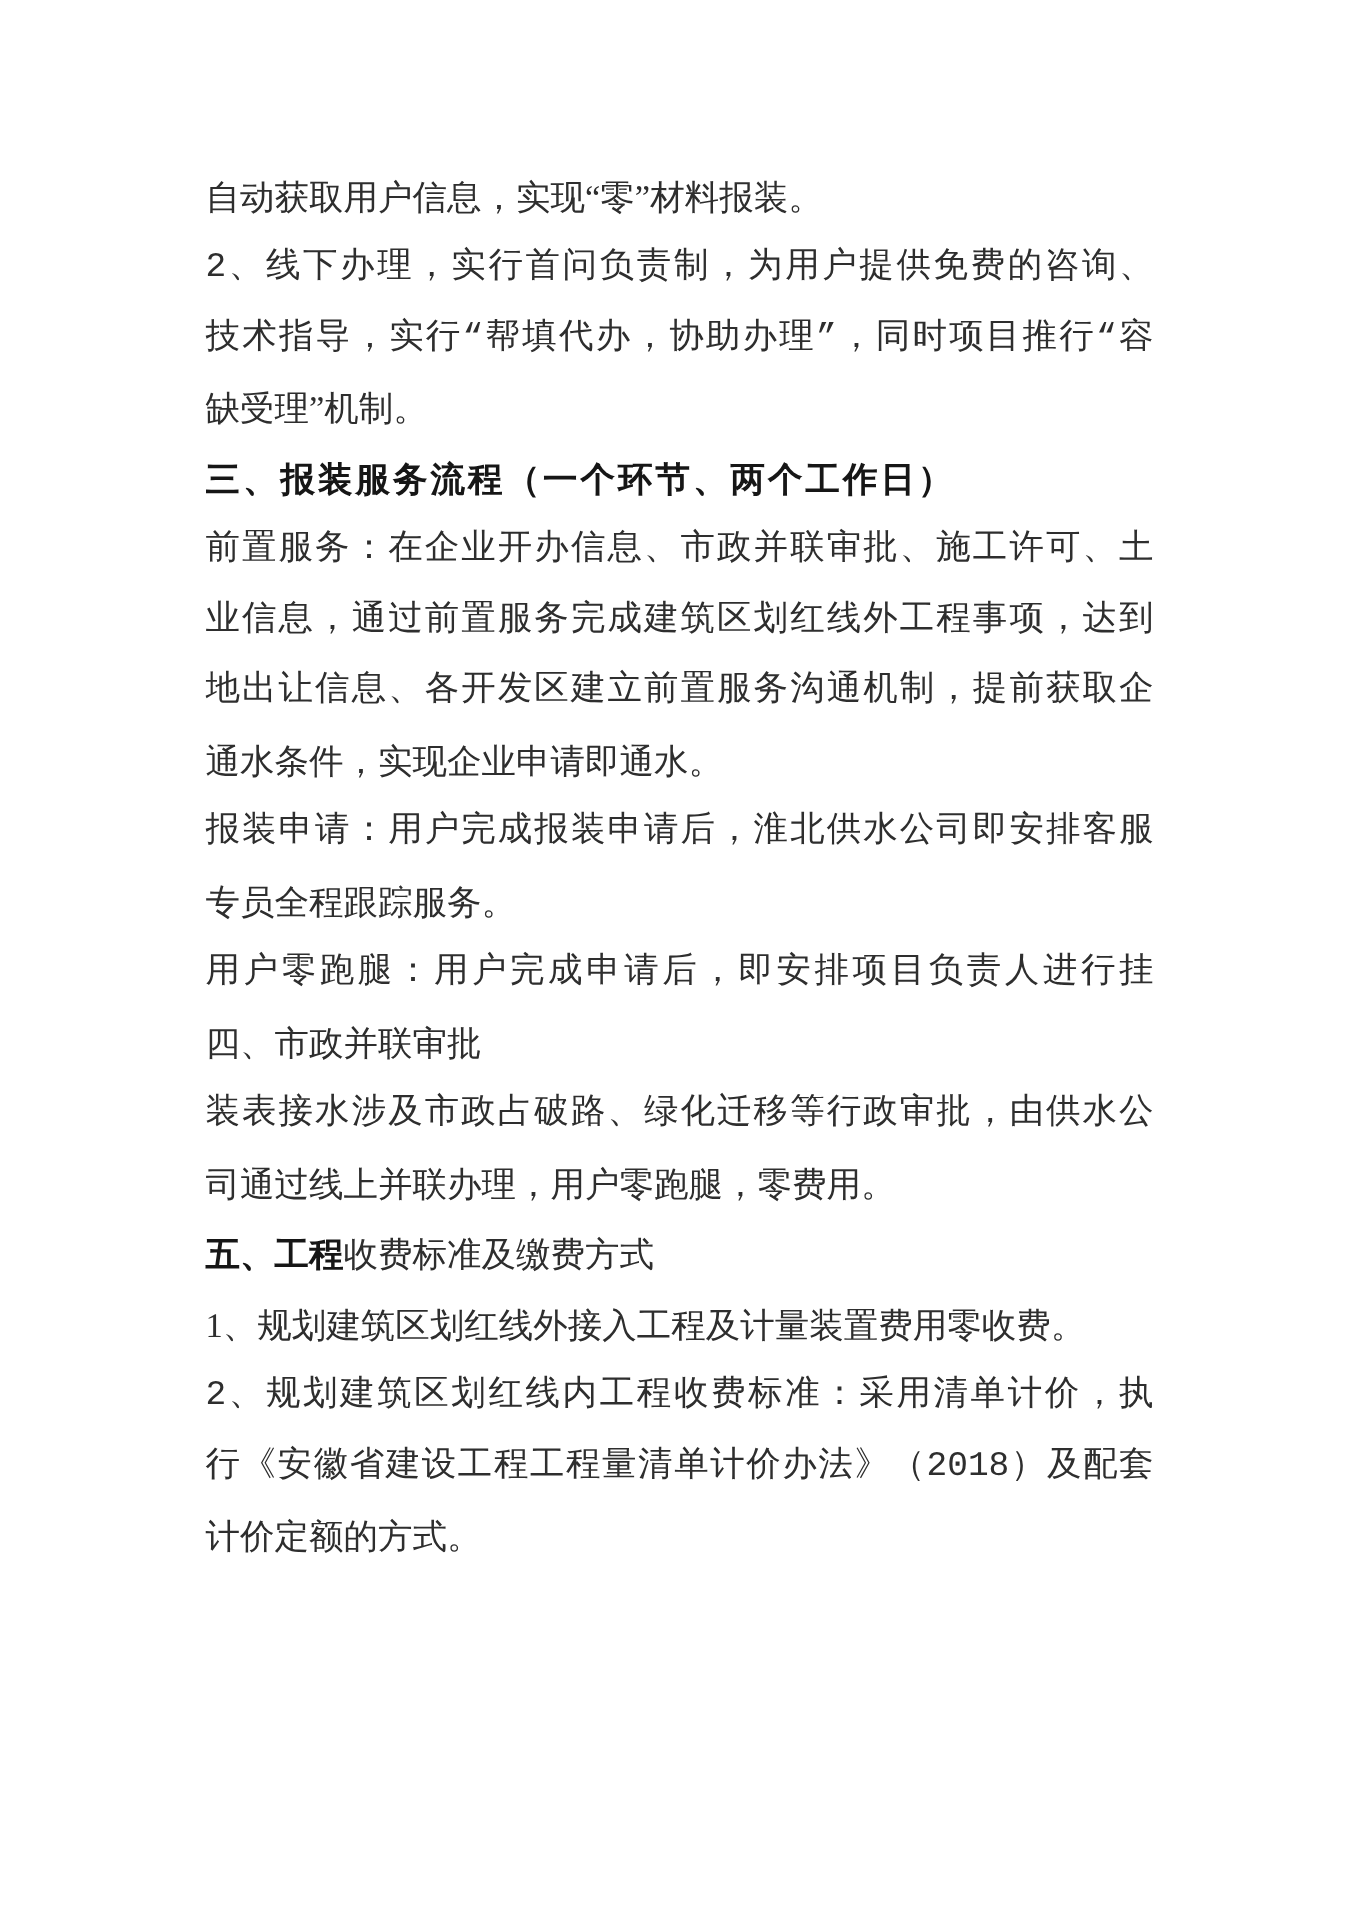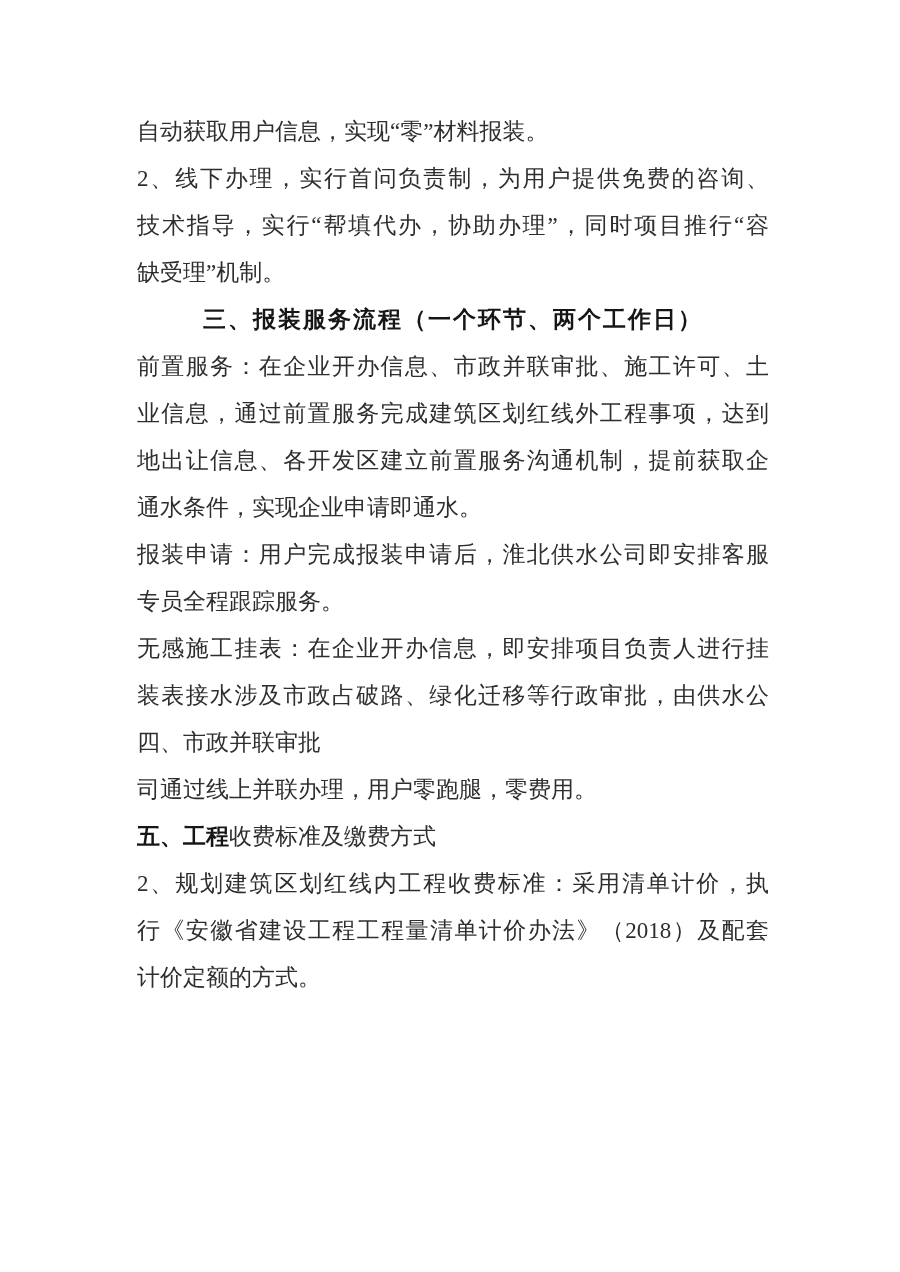--- a/index.html
+++ b/index.html
@@ -29,26 +29,26 @@
     color: #2e2e2e;
     white-space: nowrap;
     text-align: left;
   }
   
   .line.j {
     white-space: normal;
     text-align: justify;
     text-align-last: justify;
     overflow: hidden;
+    font-family: Liberation Mono, monospace;
   }
   .line.bold {
     font-weight: bold;
     color: #161616;
     letter-spacing: 2px;
-    text-align: center;
   }
   .b-part {
     font-weight: bold;
     color: #161616;
   }
 </style>
 </head>
 <body>
 
 <div class="page">
@@ -63,30 +63,31 @@
     <div class="line bold">三、报装服务流程（一个环节、两个工作日）</div>
 
     <div class="line j">前置服务：在企业开办信息、市政并联审批、施工许可、土</div>
     <div class="line j">业信息，通过前置服务完成建筑区划红线外工程事项，达到</div>
     <div class="line j">地出让信息、各开发区建立前置服务沟通机制，提前获取企</div>
     <div class="line">通水条件，实现企业申请即通水。</div>
 
     <div class="line j">报装申请：用户完成报装申请后，淮北供水公司即安排客服</div>
     <div class="line">专员全程跟踪服务。</div>
 
-    <div class="line j">无感施工挂表：在企业开办信息，即安排项目负责人进行挂</div>
+    <div class="line j">用户零跑腿：用户完成申请后，即安排项目负责人进行挂</div>
+
+    <div class="line">四、市政并联审批</div>
 
     <div class="line j">装表接水涉及市政占破路、绿化迁移等行政审批，由供水公</div>
-
-    <div class="line">四、市政并联审批</div>
     <div class="line">司通过线上并联办理，用户零跑腿，零费用。</div>
 
     <div class="line">
       <span class="b-part">五、工程</span><span>收费标准及缴费方式</span>
     </div>
 
+    <div class="line">1、规划建筑区划红线外接入工程及计量装置费用零收费。</div>
 
     <div class="line j">2、规划建筑区划红线内工程收费标准：采用清单计价，执</div>
     <div class="line j">行《安徽省建设工程工程量清单计价办法》（2018）及配套</div>
     <div class="line">计价定额的方式。</div>
 
   </div>
 </div>
 
 </body></html>

